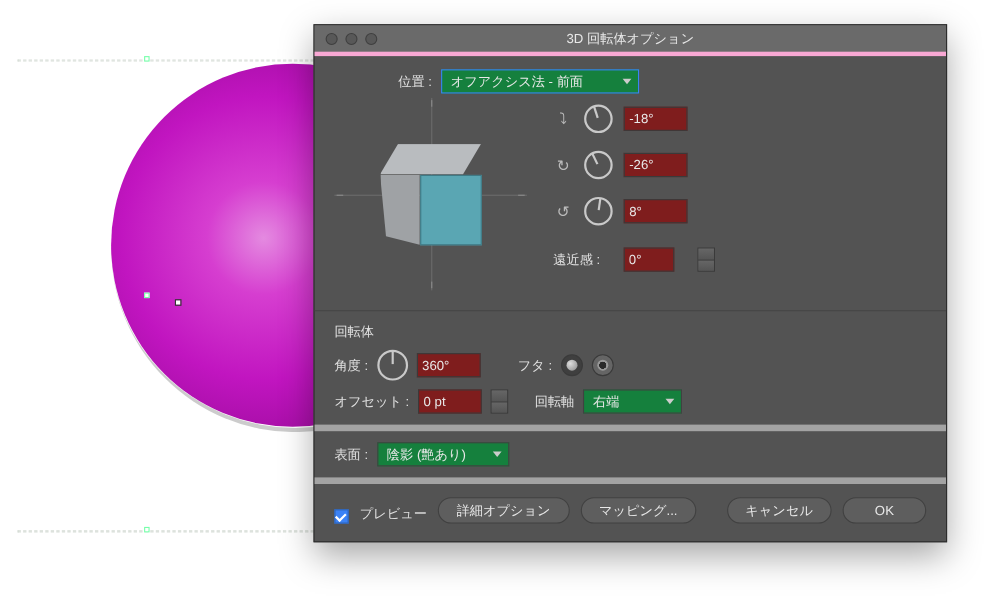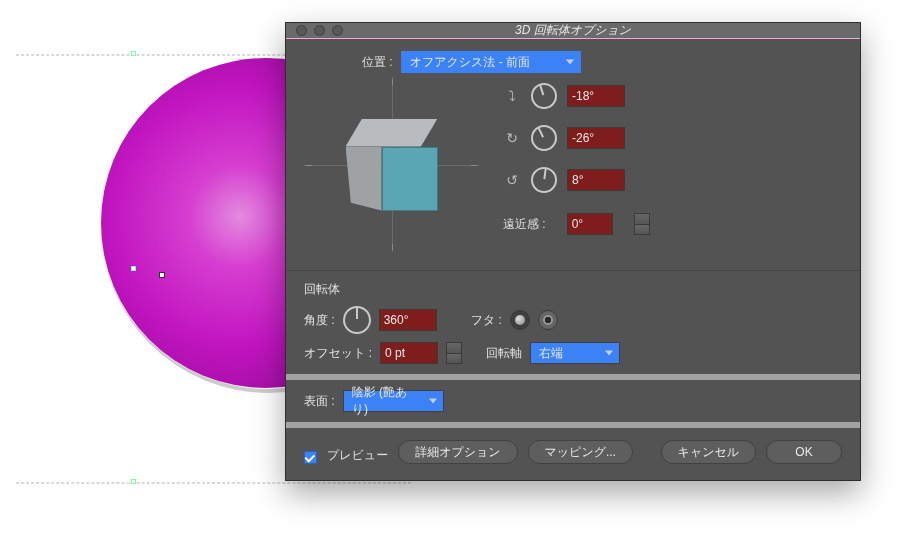--- a/index.html
+++ b/index.html
@@ -10,31 +10,31 @@
     .bbox-line { position: absolute; border: 1px dashed #9a9; opacity: .4; }
     .handle { position: absolute; width: 5px; height: 5px; background: #fff; border: 1px solid #7fa; }
     .sphere { position: absolute; left: 85px; top: 38px; width: 330px; height: 330px; border-radius: 50%;
       background: radial-gradient(circle at 42% 48%, #e48ae0 0%, #d63ed0 20%, #c115c0 50%, #9a0b9a 80%, #6f076f 100%); }
     .sphere-edge { position: absolute; left: 85px; top: 38px; width: 335px; height: 335px; border-radius: 50%; border-right: 4px solid rgba(0,0,0,.15); border-bottom: 4px solid rgba(0,0,0,.2); }
     .anchor { position: absolute; width: 4px; height: 4px; background: #fff; outline: 1px solid #333; }
 
     
     .dialog { position: absolute; left: 285px; top: 22px; width: 576px; background: #535353; color: #e8e8e8;
       border: 1px solid #2d2d2d; box-shadow: 0 12px 30px rgba(0,0,0,.35); }
-    .titlebar { height: 16px; background: #6a6a6a; border-bottom: 1px solid #f9a8d4; display: flex; align-items: center; justify-content: center; font-size: 12px; position: relative; font-style: italic; }
+    .titlebar { height: 28px; background: #6a6a6a; border-bottom: 4px solid #f9a8d4; display: flex; align-items: center; justify-content: center; font-size: 12px; position: relative; }
     .traffic { position: absolute; left: 10px; display: flex; gap: 7px; }
     .tdot { width: 11px; height: 11px; border-radius: 50%; background: #585858; border: 1px solid #3f3f3f; }
 
     .section { padding: 10px 18px; border-bottom: 6px solid #a3a3a3; }
     .section:last-of-type { border-bottom: none; }
     .row { display: flex; align-items: center; gap: 8px; margin-bottom: 8px; }
     .row:last-child { margin-bottom: 0; }
     .lbl { color: #e0e0e0; white-space: nowrap; font-size: 12px; }
 
-    .select { background: #3b82f6; border: 1px solid #414141; color: #e8e8e8; height: 22px; padding: 0 22px 0 8px; position: relative; font-size: 12px; display: inline-flex; align-items: center; cursor: pointer; }
+    .select { background: #15803d; border: 1px solid #414141; color: #e8e8e8; height: 22px; padding: 0 22px 0 8px; position: relative; font-size: 12px; display: inline-flex; align-items: center; cursor: pointer; }
     .select::after { content: ""; position: absolute; right: 6px; top: 50%; width: 0; height: 0; border-left: 4px solid transparent; border-right: 4px solid transparent; border-top: 5px solid #ccc; transform: translateY(-50%); }
     .select.blue { border-color: #3b82f6; }
 
     .input { background: #7f1d1d; border: 1px solid #3a3a3a; color: #e8e8e8; height: 22px; width: 58px; padding: 0 4px; font-size: 12px; }
     .stepper { width: 16px; height: 22px; display: flex; flex-direction: column; border: 1px solid #3a3a3a; background: #595959; cursor: pointer; }
     .stepper::before, .stepper::after { content: ""; flex: 1; display: block; }
     .stepper::before { border-bottom: 1px solid #3a3a3a; background: linear-gradient(#666,#555); }
     .stepper::after { background: linear-gradient(#666,#555); }
 
     .orient-panel { display: flex; gap: 24px; padding: 4px 18px 18px; border-bottom: 1px solid #454545; }
@@ -171,21 +171,21 @@
       <span class="lbl">回転軸</span>
       <div class="select" style="width:90px">
         <span>右端</span>
       </div>
     </div>
   </div>
 
   <div class="section">
     <div class="row">
       <span class="lbl">表面 :</span>
-      <div class="select" style="width:101px">
+      <div class="select" style="width:120px">
         <span>陰影 (艶あり)</span>
       </div>
     </div>
   </div>
 
   <div class="footer">
     <div class="chk"></div>
     <span class="lbl">プレビュー</span>
     <button class="btn">
         <span>詳細オプション</span>

